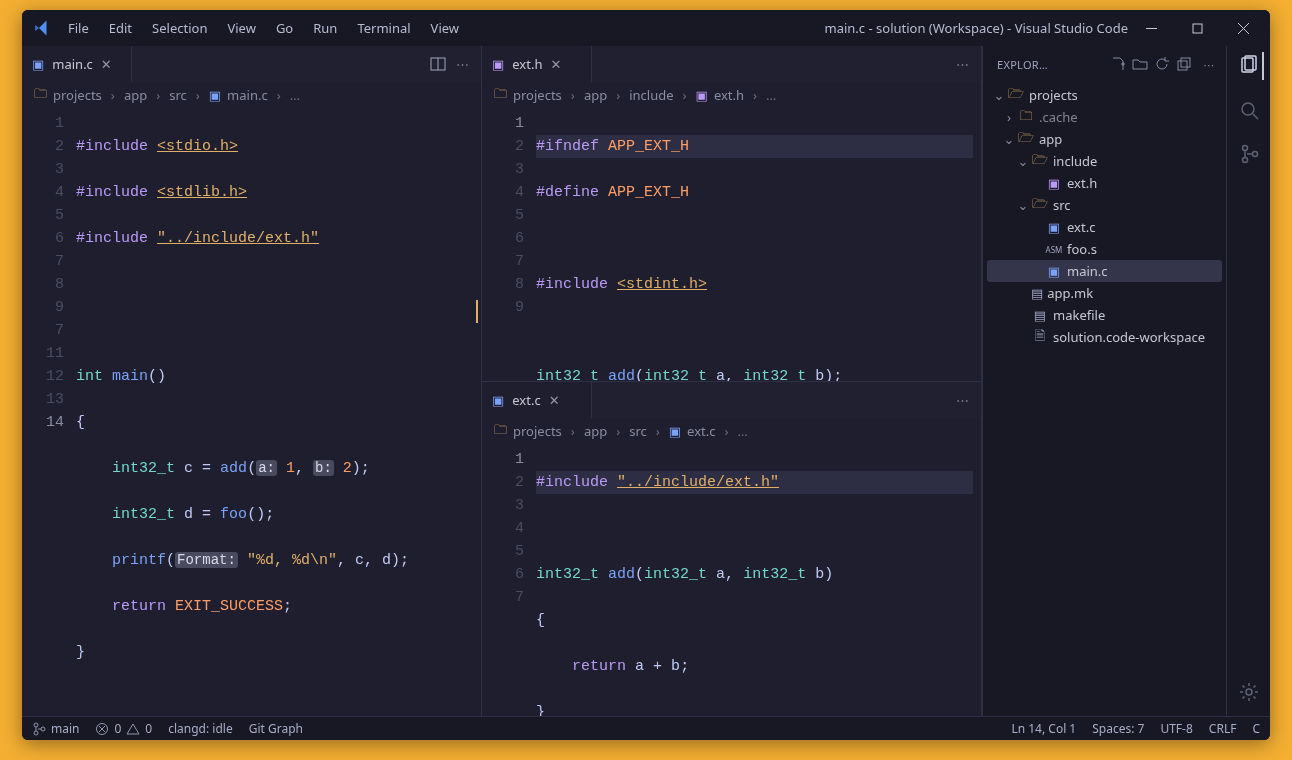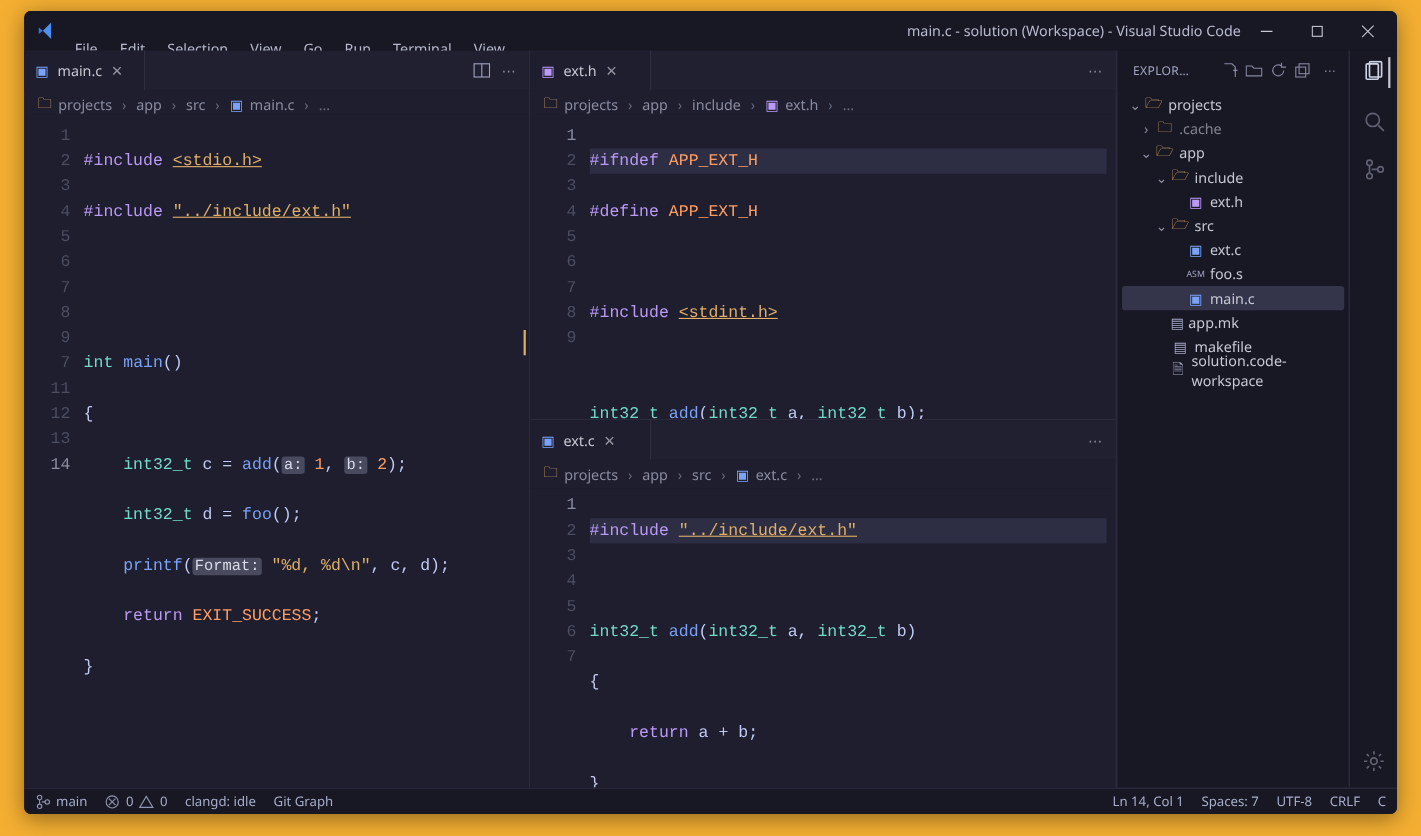--- a/index.html
+++ b/index.html
@@ -55,21 +55,21 @@
     display:flex;
     align-items:center;
     background: var(--bg-dark);
     padding:0 4px;
     flex-shrink:0;
   }
   .vscode-logo {
     width:32px; height:32px; display:flex; align-items:center; justify-content:center;
   }
   .menubar { display:flex; }
-  .menubar span { padding:16px 10px; color:var(--fg-title); line-height:36px; height:36px; cursor:default;}
+  .menubar span { padding:0 10px; color:var(--fg-title); line-height:36px; height:36px; cursor:default;}
   .win-title { flex:1; text-align:right; color:var(--fg-title); }
   .win-controls { display:flex; }
   .win-controls div { width:46px; height:36px; display:flex; align-items:center; justify-content:center; color:var(--fg-title); }
   .win-icon { stroke:#c6c8d1; stroke-width:1; fill:none; }
 
   
   .body {
     flex:1;
     display:flex;
     min-height:0;
@@ -79,21 +79,21 @@
     display:flex;
     flex-direction:column;
     min-width:0;
     border-right:1px solid var(--border);
   }
   .editor-group.left { flex:0 0 460px; }
   .editor-group.right { flex:1; }
 
   
   .sidebar-right {
-    width:255px;
+    width:288px;
     display:flex;
     border-left:1px solid var(--border);
   }
   .explorer {
     flex:1;
     display:flex;
     flex-direction:column;
     background: var(--bg-dark);
   }
   .explorer-header {
@@ -324,20 +324,21 @@
               <div>8</div>
               <div>9</div>
             <div>7</div>
               <div>11</div>
               <div>12</div>
             <div>13</div>
               <div class="cur">14</div>
           </div>
           <div class="code">
 <div class="row"><span class="dir">#include</span> <span class="inc">&lt;stdio.h&gt;</span></div>
+<div class="row"><span class="dir">#include</span> <span class="inc">&lt;stdlib.h&gt;</span></div>
 <div class="row"><span class="dir">#include</span> <span class="inc">"../include/ext.h"</span></div>
 <div class="row"></div>
 <div class="row"></div>
 <div class="row"><span class="typ">int</span> <span class="fn">main</span><span class="punc">()</span></div>
 <div class="row"><span class="punc">{</span></div>
 <div class="row">    <span class="typ">int32_t</span> <span class="id">c</span> <span class="punc">=</span> <span class="fn">add</span><span class="punc">(</span><span class="hint">a:</span> <span class="num">1</span><span class="punc">,</span> <span class="hint">b:</span> <span class="num">2</span><span class="punc">);</span></div>
 <div class="row">    <span class="typ">int32_t</span> <span class="id">d</span> <span class="punc">=</span> <span class="fn">foo</span><span class="punc">();</span></div>
 <div class="row">    <span class="fn">printf</span><span class="punc">(</span><span class="hint">Format:</span> <span class="str">"%d, %d\n"</span><span class="punc">,</span> <span class="id">c</span><span class="punc">,</span> <span class="id">d</span><span class="punc">);</span></div>
 <div class="row">    <span class="kw">return</span> <span class="macro">EXIT_SUCCESS</span><span class="punc">;</span></div>
 <div class="row"><span class="punc">}</span></div>

